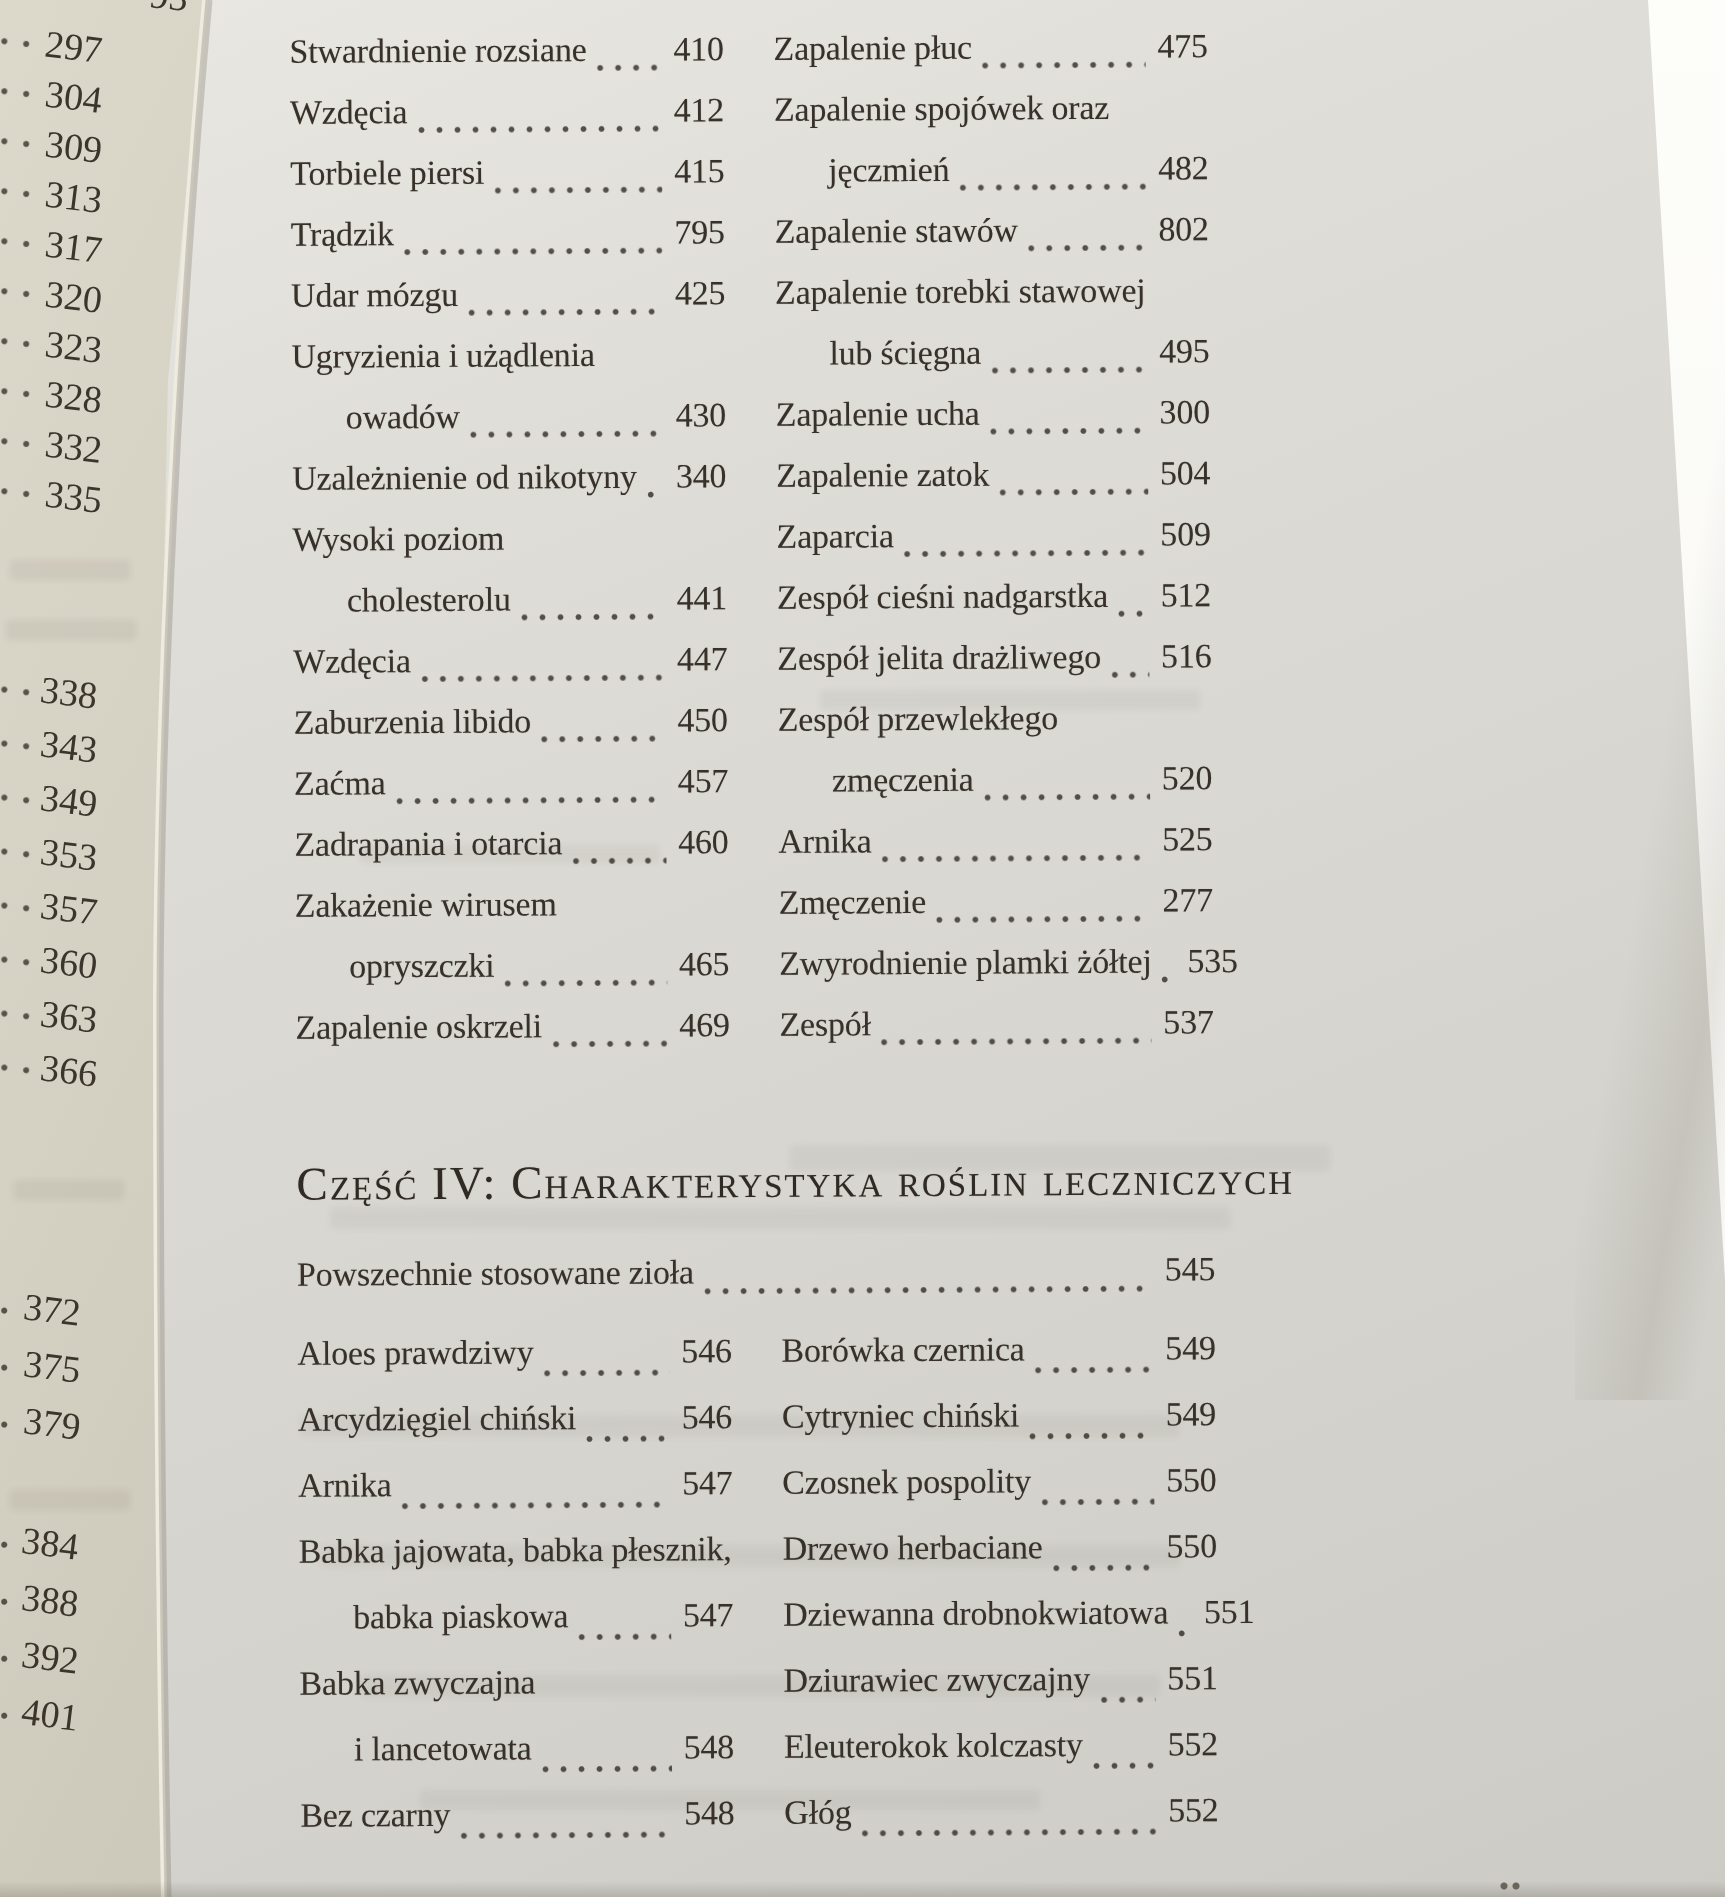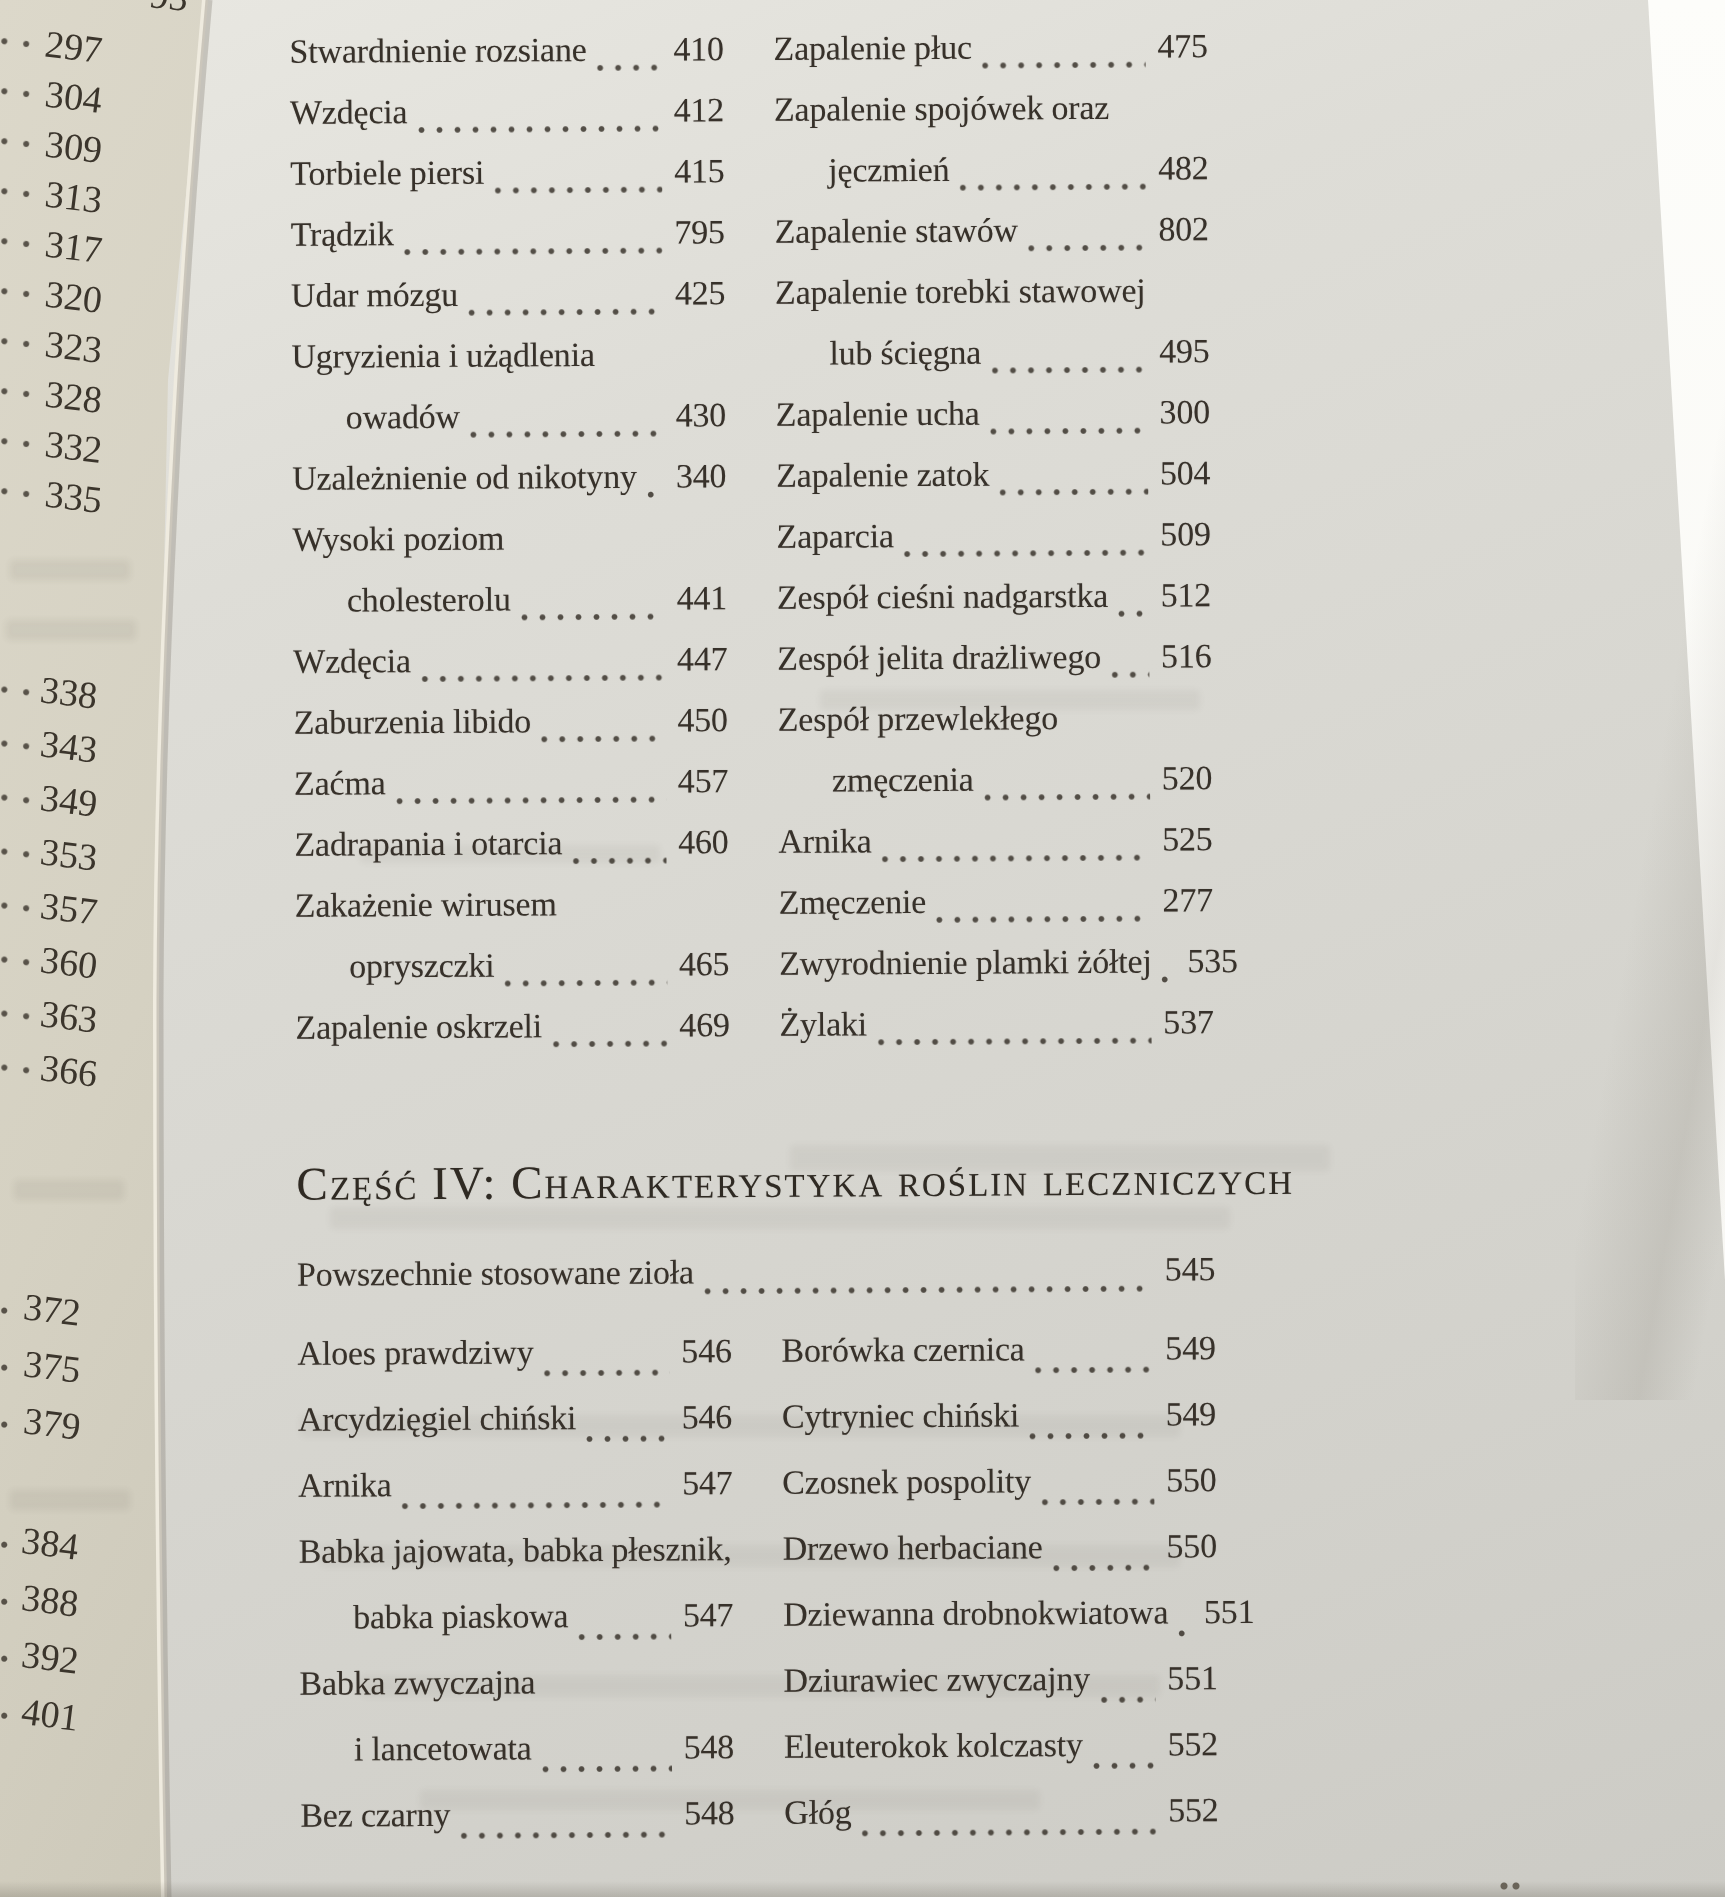--- a/index.html
+++ b/index.html
@@ -438,21 +438,21 @@
             <span class="pg">277</span>
           </div>
 
           <div class="toc-line">
             <span class="lbl">Zwyrodnienie plamki żółtej</span>
             <span class="leader"></span>
             <span class="pg">535</span>
           </div>
 
           <div class="toc-line">
-            <span class="lbl">Żylaki</span>
+            <span class="lbl">Zespół</span>
             <span class="leader"></span>
             <span class="pg">537</span>
           </div>
         </div>
     </div>
 
     <div class="section-heading">Część IV: Charakterystyka roślin leczniczych</div>
 
     <div class="fullwidth">
       <div class="toc-line">

